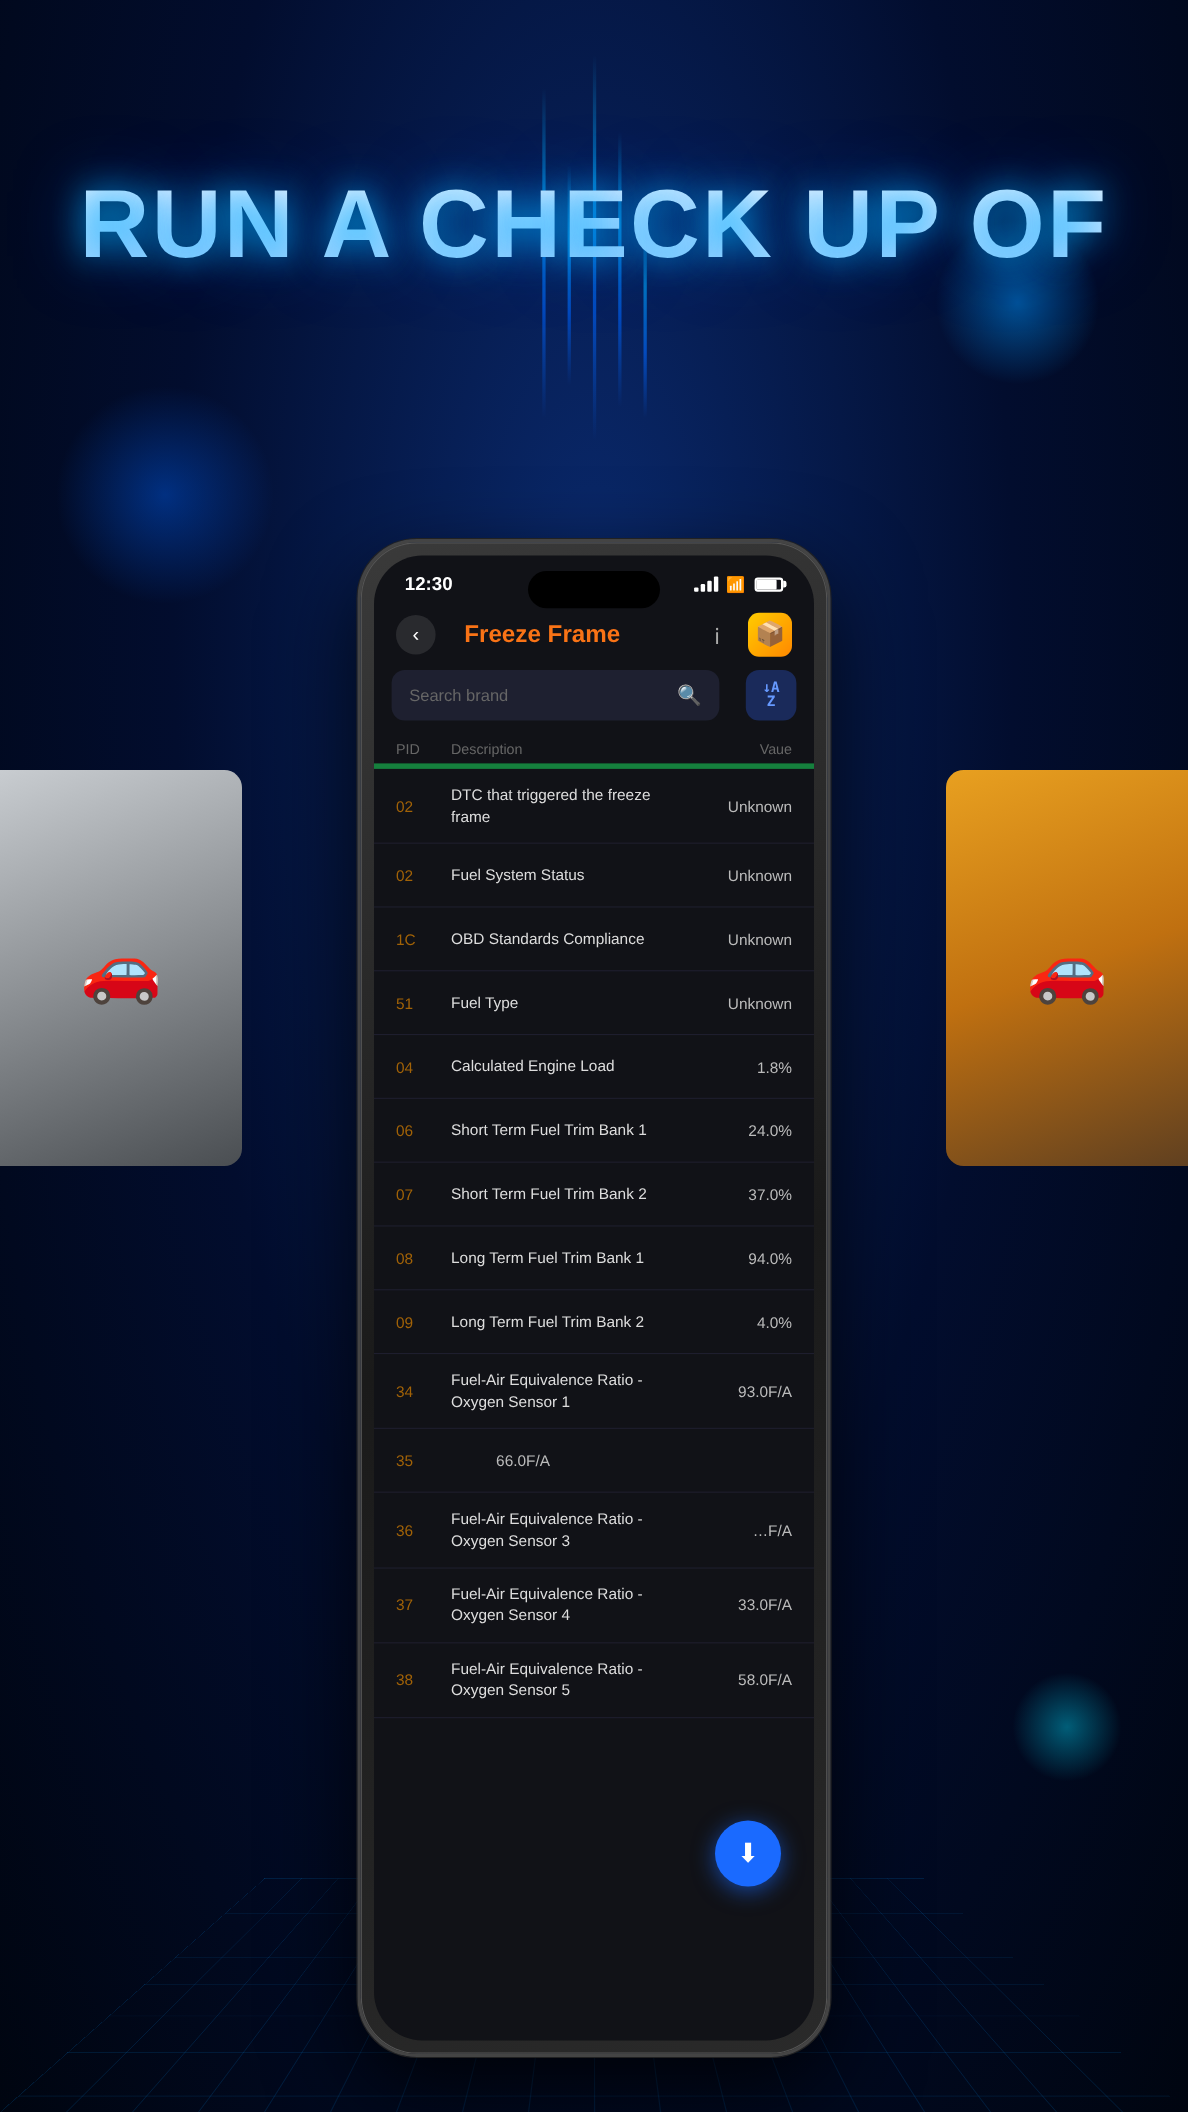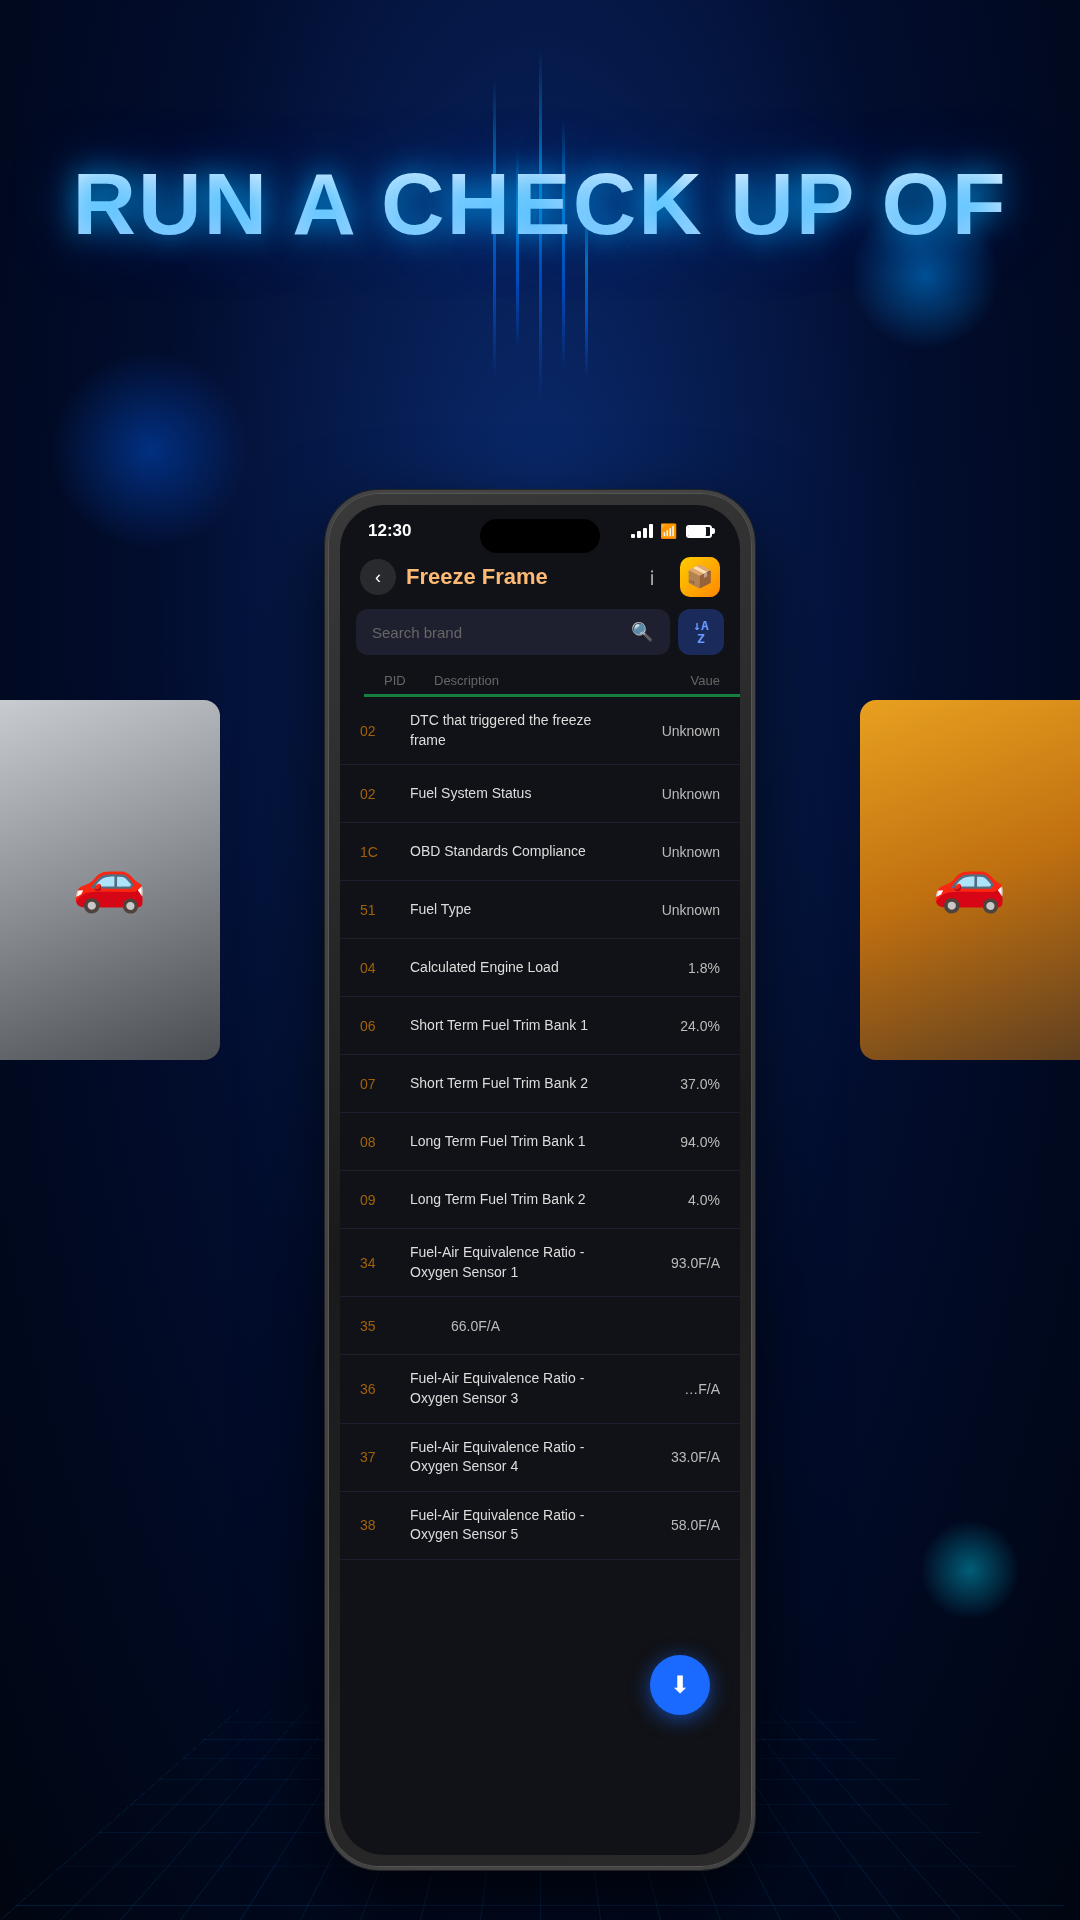--- a/index.html
+++ b/index.html
@@ -284,21 +284,22 @@
       justify-content: center;
       color: #fff;
       font-size: 18px;
       flex-shrink: 0;
     }
 
     .app-title {
       flex: 1;
       font-size: 22px;
       font-weight: 700;
-      color: #fdba74;
+      color: #f97316;
+      margin-left: 16px;
     }
 
     .header-icon-info {
       width: 36px;
       height: 36px;
       display: flex;
       align-items: center;
       justify-content: center;
       color: #aaa;
       font-size: 20px;
@@ -312,21 +313,21 @@
       display: flex;
       align-items: center;
       justify-content: center;
       font-size: 22px;
     }
 
     
     .search-section {
       padding: 0 16px 12px;
       display: flex;
-      gap: 8px;
+      gap: 24px;
       align-items: flex-end;
     }
 
     .search-bar {
       flex: 1;
       background: #1e2030;
       border-radius: 12px;
       padding: 12px 16px;
       display: flex;
       align-items: center;
@@ -354,22 +355,21 @@
       justify-content: center;
       color: #6699ff;
       font-size: 16px;
       font-weight: bold;
     }
 
     
     .table-header {
       display: flex;
       padding: 6px 20px;
-      border-bottom: 3px solid #15803d;
-      margin-left: 24px;
+      border-bottom: 5px solid #15803d;
     }
 
     .th-pid {
       width: 50px;
       color: #666;
       font-size: 13px;
     }
 
     .th-desc {
       flex: 1;

